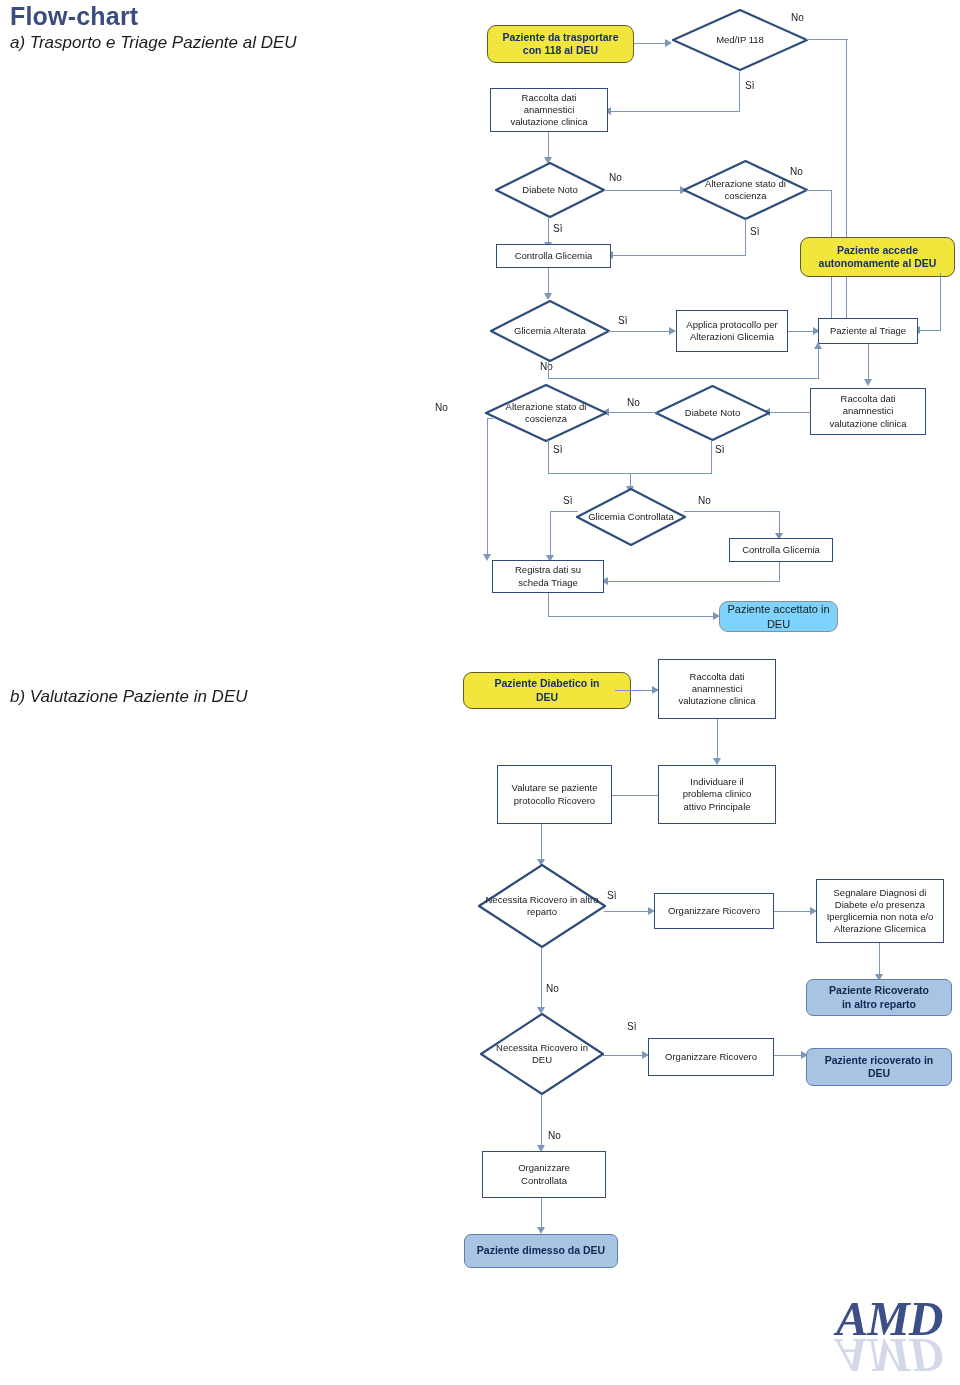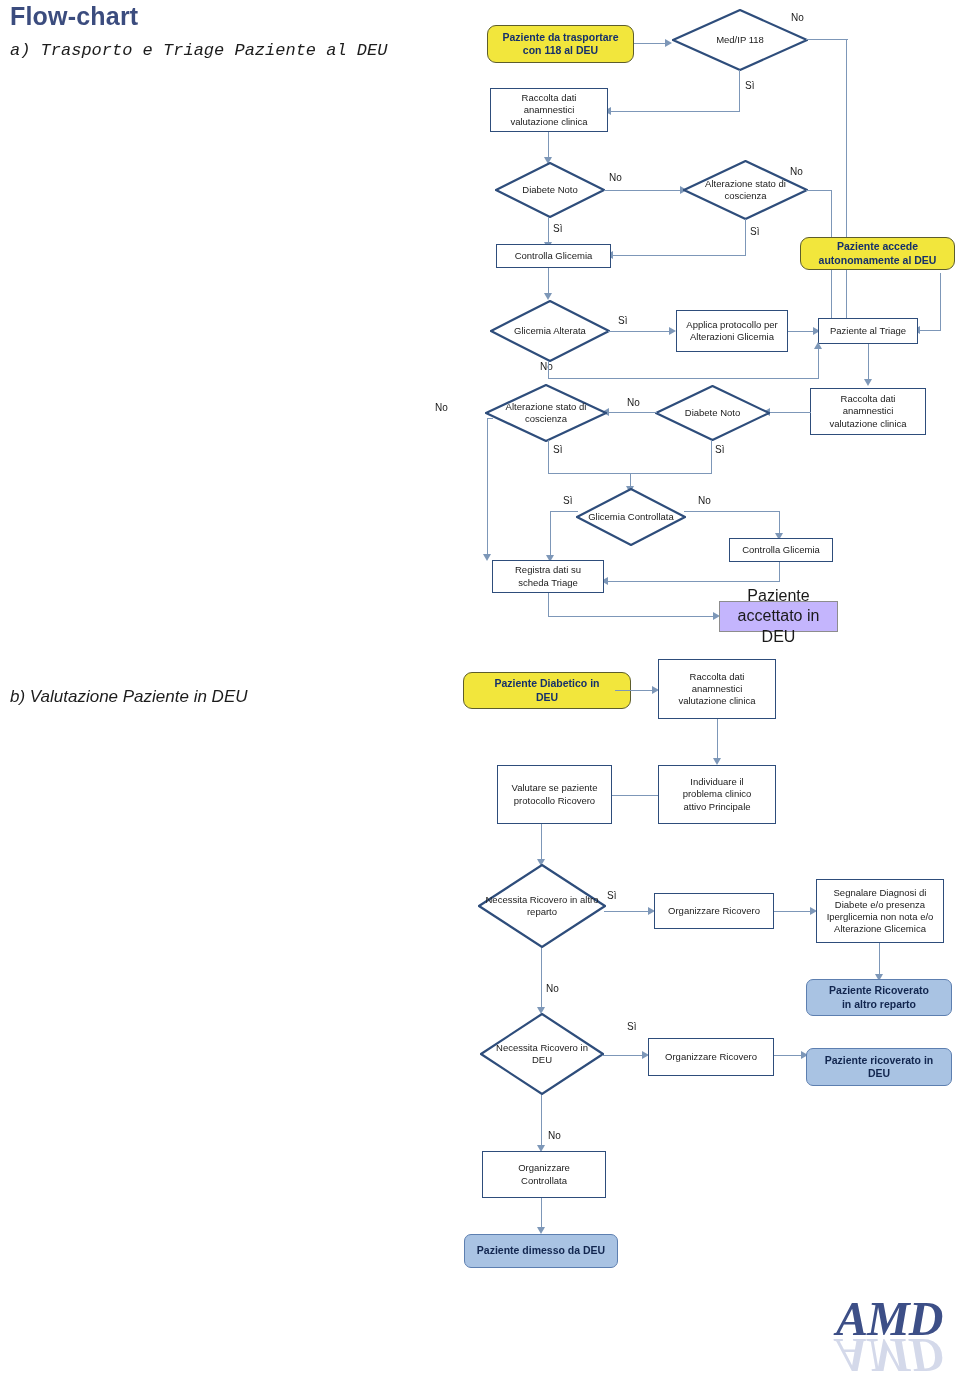--- a/index.html
+++ b/index.html
@@ -37,22 +37,22 @@
   }
   .start-yellow{               
     background:#f2e63c;border:1.6px solid #5d5d2c;border-radius:9px;
     font-weight:bold;font-size:10.5px;color:#15306b;
   }
   .term-blue{                  
     background:#a9c3e3;border:1.4px solid #5d7fb0;border-radius:7px;
     font-weight:bold;font-size:10.5px;color:#12264f;
   }
   .term-gray{                  
-    background:#c4b5fd;border:1.4px solid #8d8d8d;border-radius:0;
-    font-size:16px;color:#1a1a1a;
+    background:#7dd3fc;border:1.4px solid #8d8d8d;border-radius:9px;
+    font-size:11px;color:#1a1a1a;
   }
 
   
   .dia{position:absolute;box-sizing:border-box;}
   .dia svg{position:absolute;inset:0;width:100%;height:100%;}
   .dia .dlabel{
     position:absolute;inset:0;display:flex;align-items:center;
     justify-content:center;text-align:center;
     font-size:9.5px;line-height:1.3;color:#1a1a1a;
     padding:0 6px;box-sizing:border-box;
@@ -87,21 +87,21 @@
     letter-spacing:-1px;line-height:50px;
     transform:scaleY(-1);opacity:.75;
   }
 </style>
 </head>
 <body>
 
 <div id="stage">
 
   <div class="doc-title">Flow-chart</div>
-  <div class="section-label" style="left:10px;top:41px;font-family:Liberation Mono, monospace;">a) Trasporto e Triage Paziente al DEU</div>
+  <div class="section-label" style="left:10px;top:33px;">a) Trasporto e Triage Paziente al DEU</div>
   <div class="section-label" style="left:10px;top:687px;">b) Valutazione Paziente in DEU</div>
 
   <div class="node start-yellow" style="left:487px;top:25px;width:147px;height:38px;">
     <div>
       <span class="txt">Paziente da trasportare</span>
       <span class="txt">con 118 al DEU</span>
     </div>
   </div>
 
   <div class="dia" style="left:672px;top:9px;width:136px;height:62px;">
@@ -169,21 +169,21 @@
 
   <div class="edge-label" style="left:750px;top:226px;">Sì</div>
   <div class="wire v" style="left:745px;top:219px;height:37px;"></div>
   <div class="wire h" style="left:611px;top:255px;width:135px;"></div>
   <div class="arrow left" style="left:606px;top:251px;"></div>
 
   <div class="node proc" style="left:496px;top:244px;width:115px;height:24px;">
     <span class="txt">Controlla Glicemia</span>
   </div>
 
-  <div class="node start-yellow" style="left:800px;top:237px;width:155px;height:33px;">
+  <div class="node start-yellow" style="left:800px;top:237px;width:155px;height:40px;">
     <div>
       <span class="txt">Paziente accede</span>
       <span class="txt">autonomamente al DEU</span>
     </div>
   </div>
 
   <div class="wire v" style="left:940px;top:273px;height:58px;"></div>
   <div class="wire h" style="left:918px;top:330px;width:23px;"></div>
   <div class="arrow left" style="left:913px;top:326px;"></div>
 

